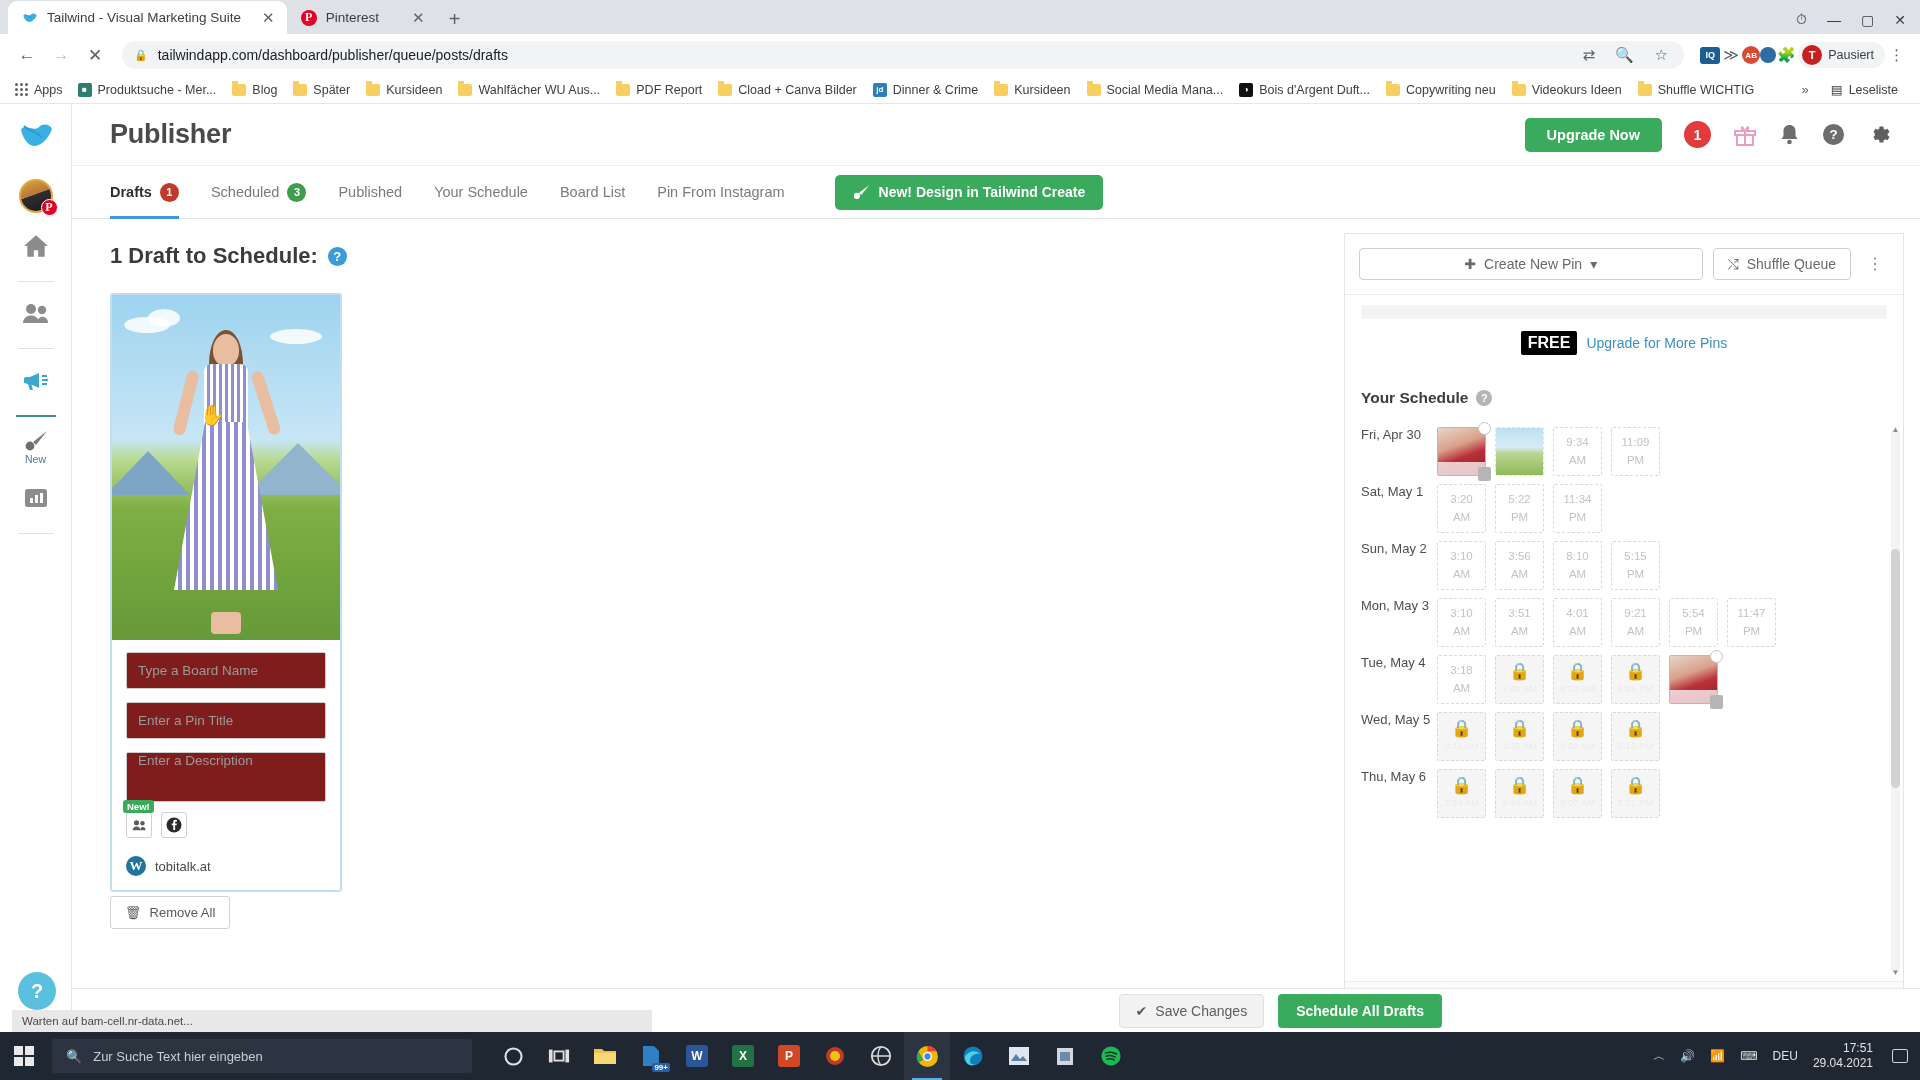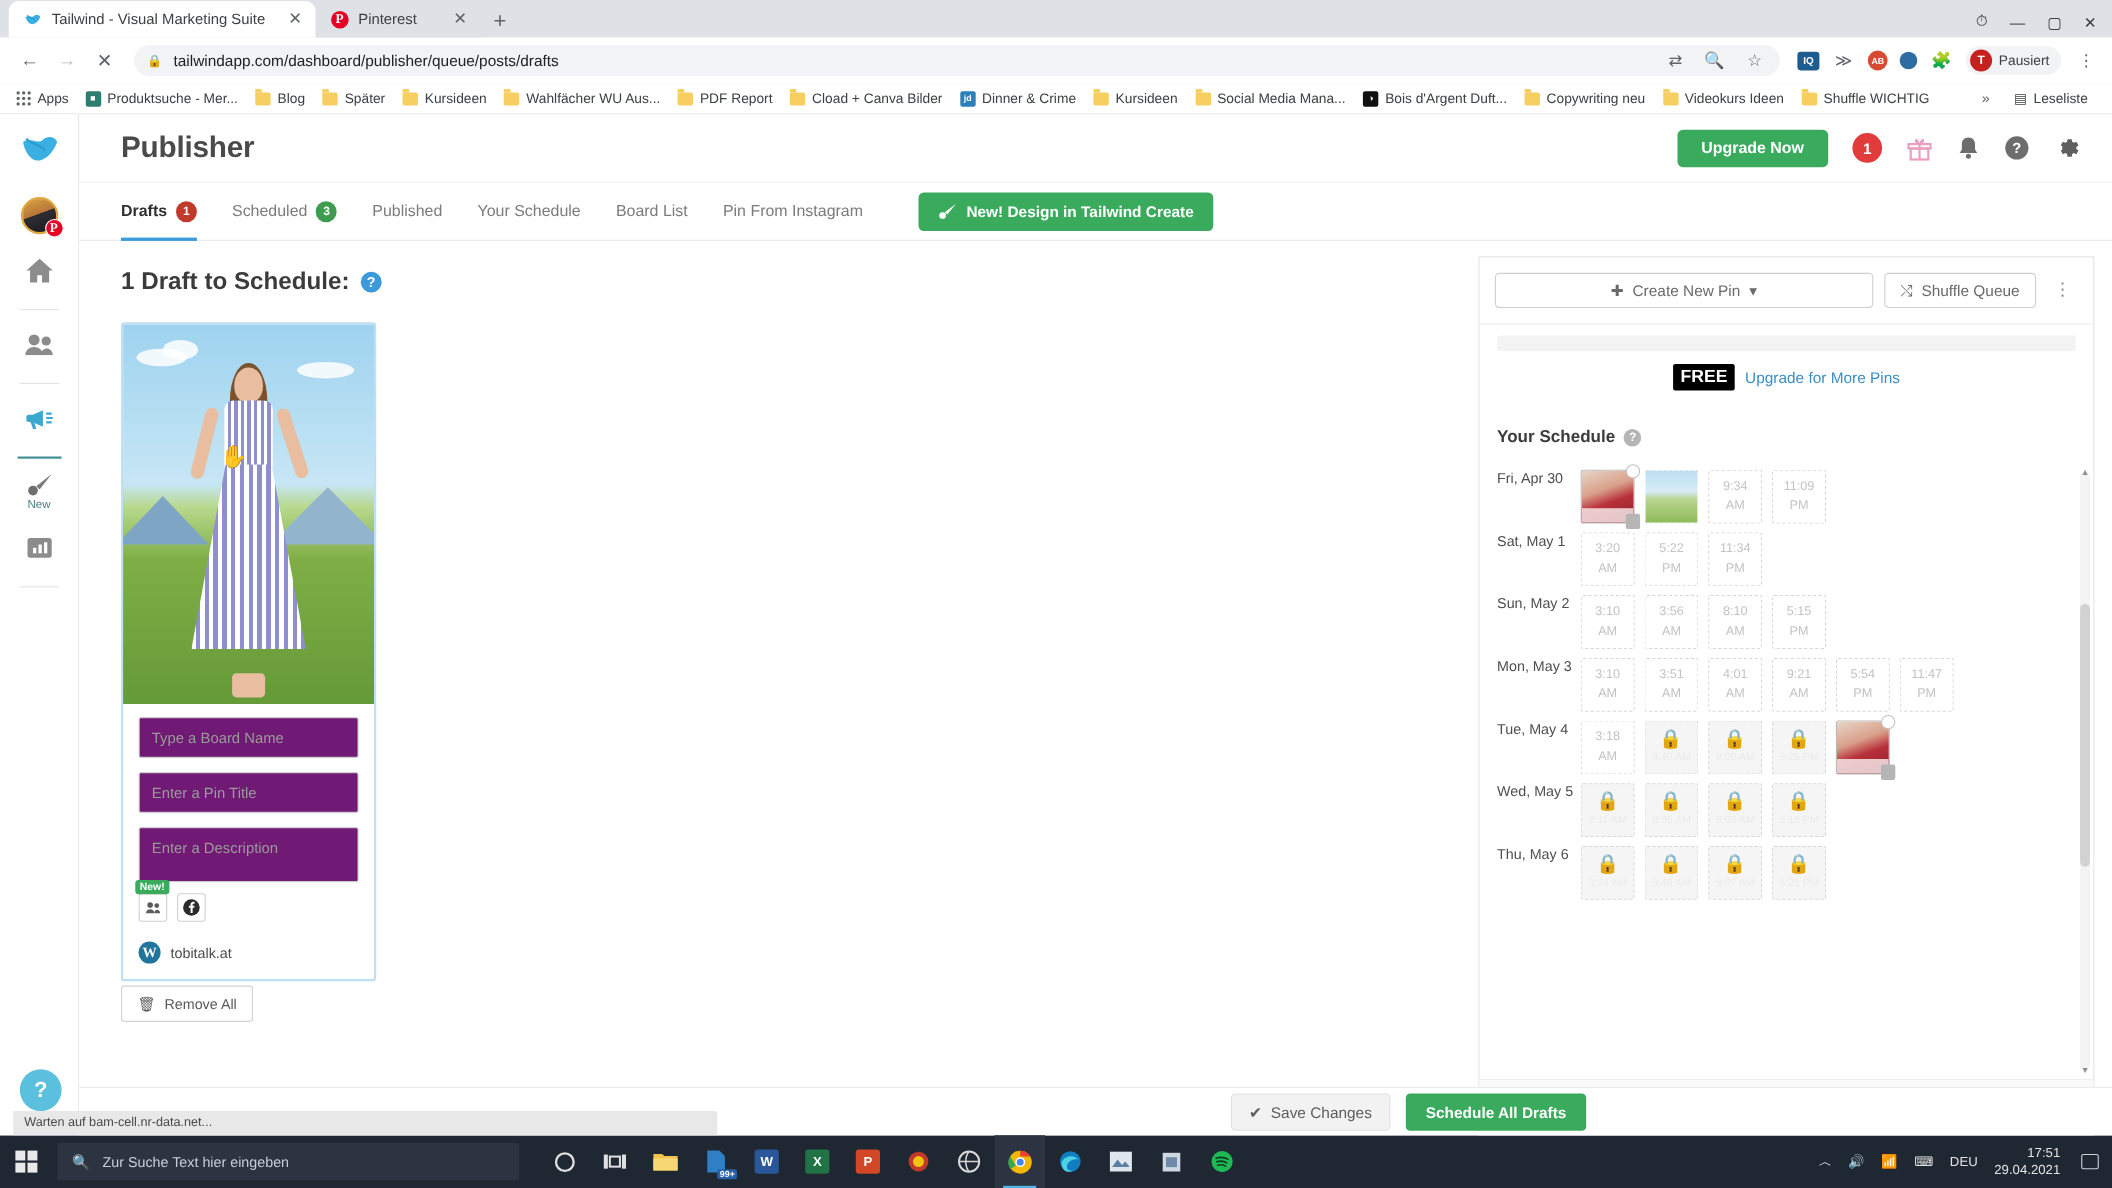--- a/index.html
+++ b/index.html
@@ -36,21 +36,21 @@
 
   .toolbar { height:42px; background:#ffffff; display:flex; align-items:center; padding:0 12px; gap:4px;}
   .nav-btn { width:30px;height:30px;display:flex;align-items:center;justify-content:center;color:#5f6368;font-size:17px;border-radius:50%; }
   .nav-btn.dim { color:#bdc1c6; }
   .omnibox {
     flex:1; height:28px; background:#f1f3f4; border-radius:14px;
     display:flex; align-items:center; gap:10px; padding:0 12px; margin:0 8px;
   }
   .omnibox .url { font-size:14px; color:#202124; }
   .lock { font-size:11px; color:#5f6368; }
-  .tb-icons { display:flex; align-items:center; gap:11px; padding-left:4px;}
+  .tb-icons { display:flex; align-items:center; padding-left:4px;}
   .tb-ico { width:22px;height:22px;display:flex;align-items:center;justify-content:center;color:#5f6368;font-size:15px; }
   .ext-iq { background:#1d5d90;color:#fff;font-size:9px;font-weight:bold;border-radius:3px;width:20px;height:17px; }
   .ext-ab { background:#d94a34;color:#fff;font-size:8px;font-weight:bold;border-radius:50%;width:18px;height:18px; }
   .ext-circle { background:#2e6ca4;border-radius:50%;width:16px;height:16px; }
   .profile-pill {
     display:flex;align-items:center;gap:6px;background:#f1f3f4;border-radius:14px;
     padding:3px 11px 3px 4px;font-size:12.5px;color:#3c4043;
   }
   .profile-av { width:20px;height:20px;border-radius:50%;background:#c5221f;color:#fff;font-size:11px;display:flex;align-items:center;justify-content:center;font-weight:bold;}
   .kebab { font-size:15px;color:#5f6368;padding:0 4px; }
@@ -160,23 +160,23 @@
   }
   .m-arm { position:absolute;top:36px;width:12px;height:66px;background:#e8bda0;border-radius:6px; }
   .m-arm.l { left:8px; transform:rotate(14deg); }
   .m-arm.r { right:8px; transform:rotate(-18deg); }
   .m-legs { position:absolute;left:50%;transform:translateX(-50%);bottom:0;width:30px;height:22px;background:#e8bda0;border-radius:4px;}
   .cursor-ico { position:absolute;left:88px;top:108px;font-size:20px;color:#222;z-index:5; }
 
   .draft-fields { padding:12px 14px 10px 14px; }
   .field {
     width:100%;border:1px solid #cccccc;border-radius:2px;height:37px;margin-bottom:13px;
-    display:flex;align-items:center;padding:0 11px;font-size:13.5px;color:#9a9a9a;background:#701a75;
-  }
-  .field.desc { height:50px; align-items:flex-start; padding-top:10px; margin-bottom:10px;}
+    display:flex;align-items:center;padding:0 11px;font-size:13.5px;color:#9a9a9a;background:#7f1d1d;
+  }
+  .field.desc { height:50px; align-items:flex-start; margin-bottom:10px;}
   .icon-row { display:flex;align-items:flex-start;gap:9px;margin:4px 0 14px 0;position:relative;height:30px;}
   .sq-btn { width:26px;height:26px;border:1px solid #d0d0d0;border-radius:3px;display:flex;align-items:center;justify-content:center;background:#fff;}
   .new-badge {
     position:absolute;left:-3px;top:-12px;background:#3aaa5d;color:#fff;font-size:9.5px;font-weight:bold;
     border-radius:3px;padding:1px 4px;line-height:1.2;
   }
   .site-row { display:flex;align-items:center;gap:9px;font-size:13px;color:#4a4a4a;padding-bottom:4px;}
   .wp-ico { width:20px;height:20px;border-radius:50%;background:#21759b;color:#fff;font-size:13px;display:flex;align-items:center;justify-content:center;font-family:"Liberation Serif",serif;font-weight:bold;}
   .remove-all {
     margin-top:4px;display:inline-flex;align-items:center;gap:8px;border:1px solid #d3d3d3;border-radius:3px;

